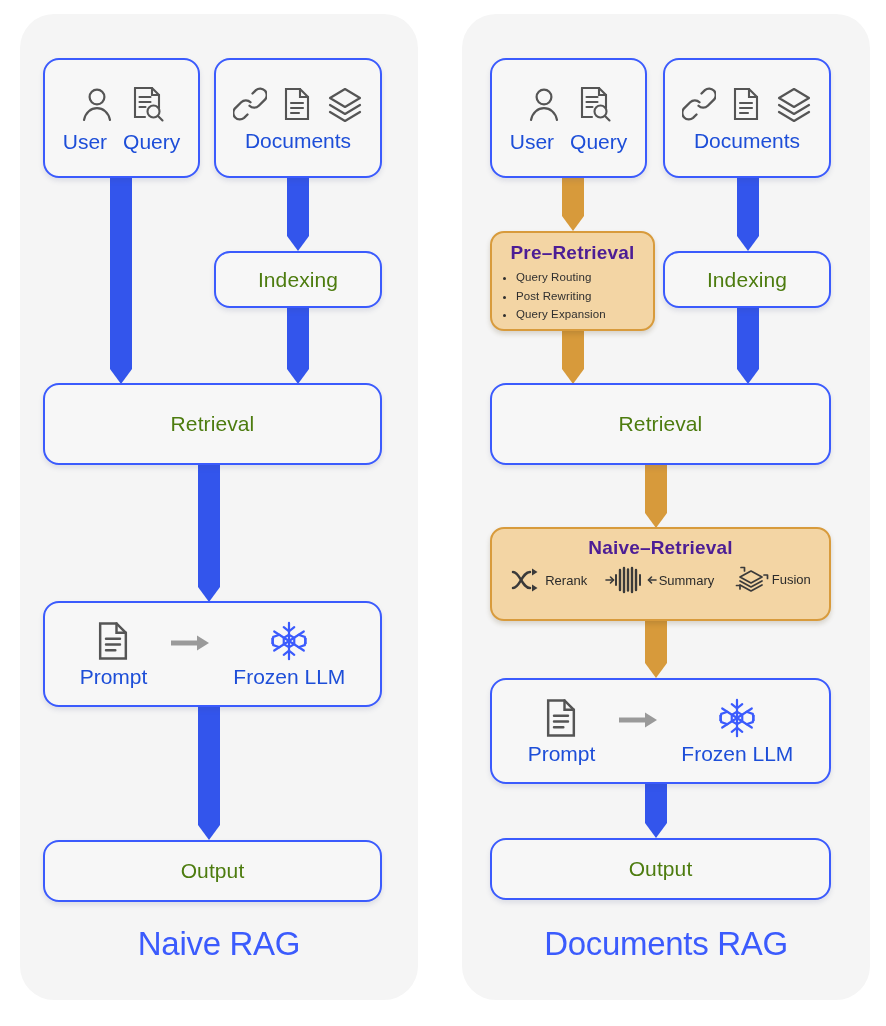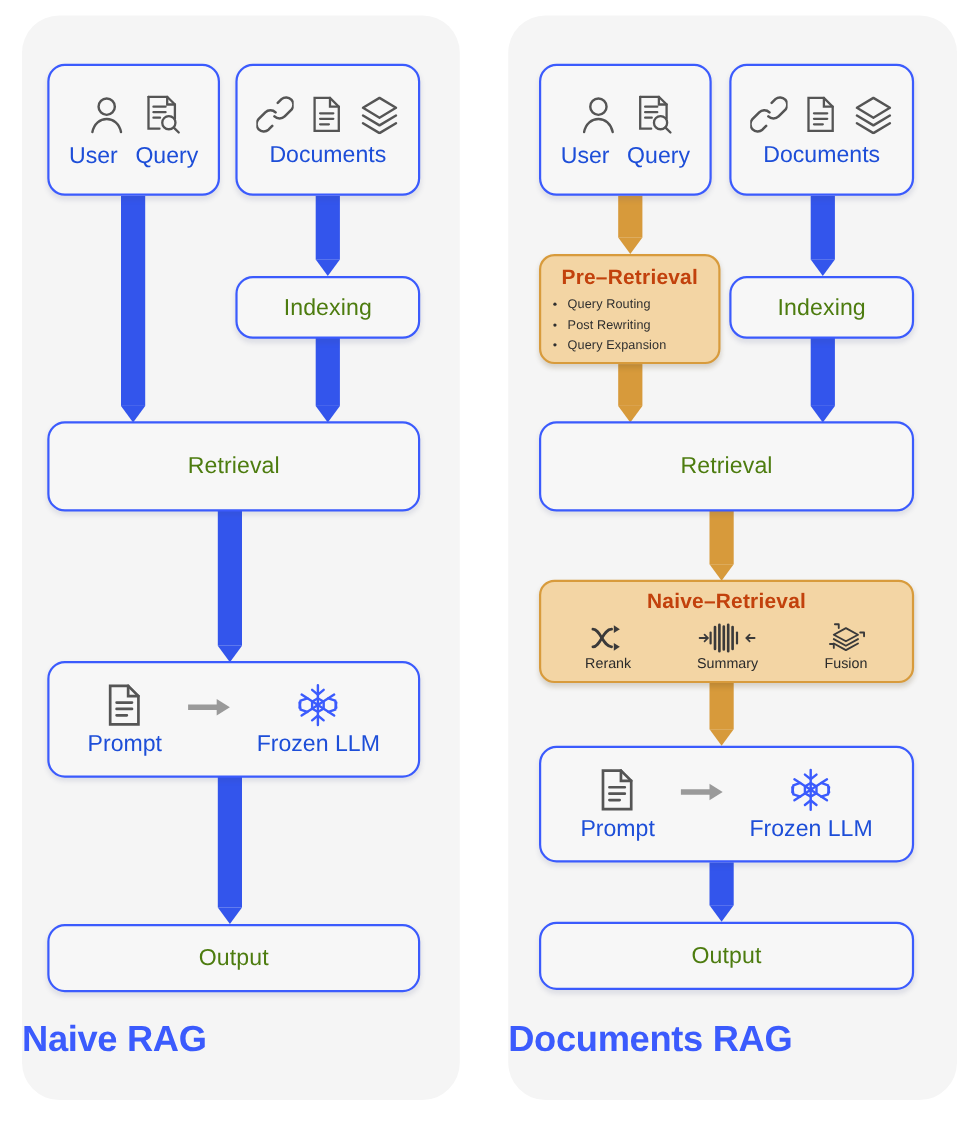--- a/index.html
+++ b/index.html
@@ -71,21 +71,21 @@
   .obox{
     position:absolute;
     box-sizing:border-box;
     background:#f3d5a4;
     border:2.3px solid #d89b3c;
     border-radius:14px;
     box-shadow:0 3px 5px rgba(90,70,30,.2);
     z-index:3;
   }
   .obox .otitle{
-    color:#c2410c;
+    color:#4c1d95;
     font-size:19px;
     font-weight:bold;
     text-align:center;
     letter-spacing:.2px;
   }
   .obox ul{
     margin:4px 0 0 0;
     padding:0 0 0 24px;
     list-style:disc;
   }
@@ -95,21 +95,21 @@
     line-height:1.62;
     letter-spacing:.1px;
   }
   .post-icons{
     display:flex;
     justify-content:space-around;
     align-items:flex-end;
     margin-top:5px;
     padding:0 10px;
   }
-  .post-item{display:flex;flex-direction:column;align-items:center;gap:1px;}
+  .post-item{display:flex;flex-direction:row;align-items:center;gap:1px;}
   .post-item .plabel{font-size:13px;color:#2b2b2b;}
 
   
   .conn{position:absolute;z-index:1;}
   .conn .stem{position:absolute;left:0;top:0;width:100%;}
   .conn .head{
     position:absolute;left:50%;bottom:0;
     transform:translateX(-50%);
     width:0;height:0;
     border-left:11px solid transparent;
@@ -117,23 +117,23 @@
   }
   .conn.blue .stem{background:#3355ec;}
   .conn.blue .head{border-top:15px solid #3355ec;}
   .conn.orange .stem{background:#d79a3b;}
   .conn.orange .head{border-top:15px solid #d79a3b;}
 
   
   .panel-title{
     position:absolute;
     width:100%;
-    text-align:left;
+    text-align:center;
     font-size:33px;
-    font-weight:bold;
+    font-weight:normal;
     color:#3b5bfd;
     letter-spacing:-0.3px;
     z-index:3;
   }
 
   
   svg{display:block;}
 </style>
 </head>
 <body>

